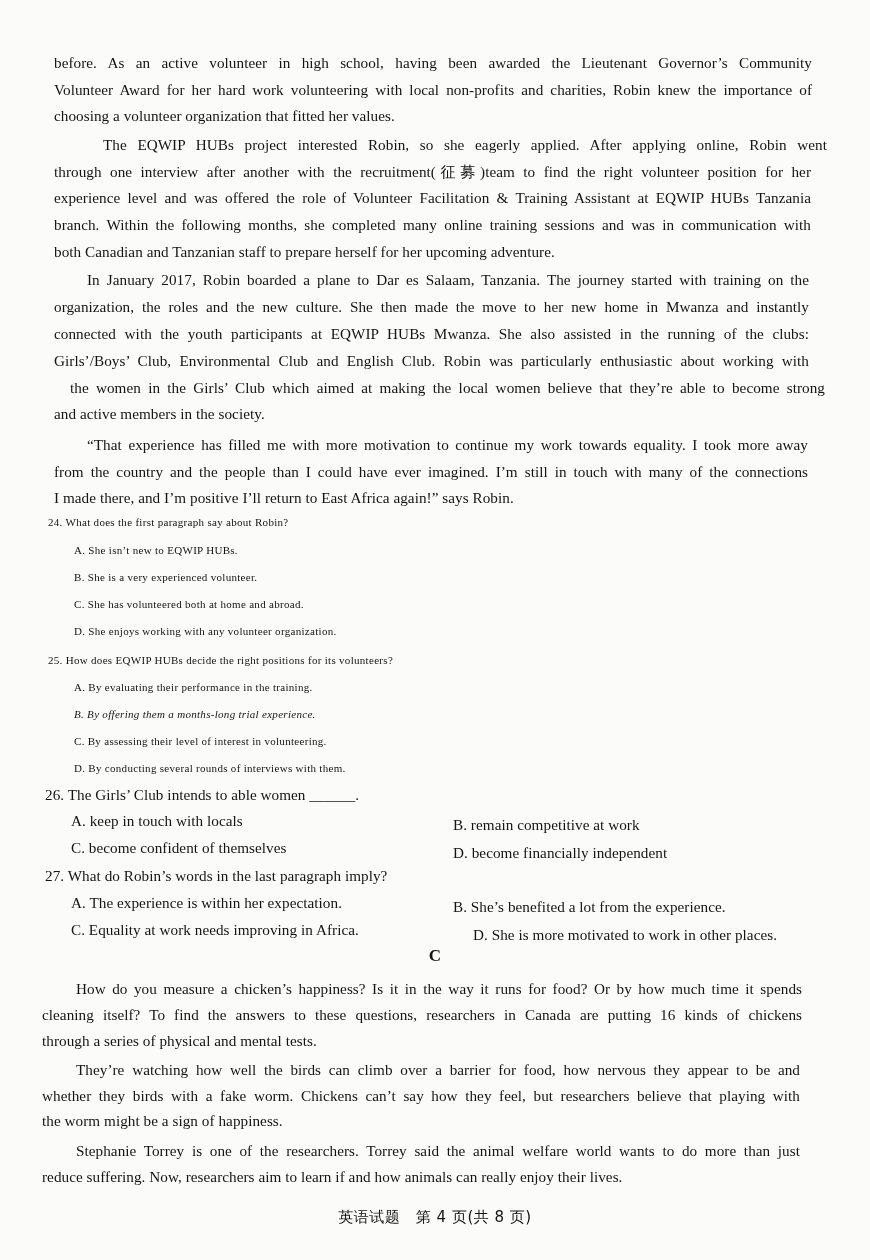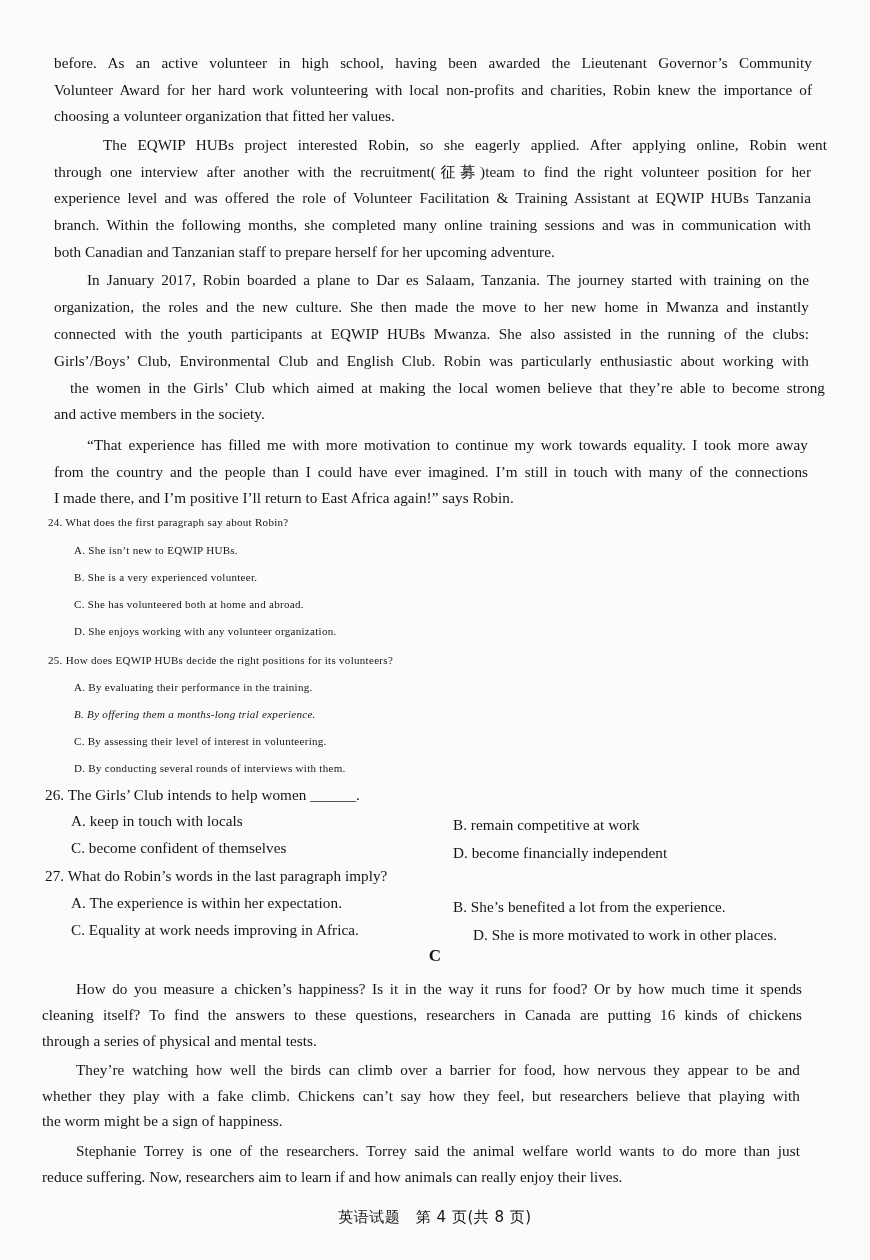--- a/index.html
+++ b/index.html
@@ -71,21 +71,21 @@
       <span>25.</span>
       <span>How does EQWIP HUBs decide the right positions for its volunteers?</span>
     </div>
     <div class="line q-text" style="left:74px; top:677px;">A. By evaluating their performance in the training.</div>
     <div class="line q-text" style="left:74px; top:704px;font-style:italic;">B. By offering them a months-long trial experience.</div>
     <div class="line q-text" style="left:74px; top:731px;">C. By assessing their level of interest in volunteering.</div>
     <div class="line q-text" style="left:74px; top:758px;">D. By conducting several rounds of interviews with them.</div>
 
     <div class="line para-text" style="left:45px; top:785px;">
       <span>26.</span>
-      <span>The Girls’ Club intends to help women ______.</span>
+      <span>The Girls’ Club intends to able women ______.</span>
     </div>
     <div class="line para-text" style="left:71px; top:811px;">A. keep in touch with locals</div>
     <div class="line para-text" style="left:453px; top:815px;text-align:right;">B. remain competitive at work</div>
     <div class="line para-text" style="left:71px; top:838px;">C. become confident of themselves</div>
     <div class="line para-text" style="left:453px; top:843px;">D. become financially independent</div>
 
     <div class="line para-text" style="left:45px; top:866px;">
       <span>27.</span>
       <span>What do Robin’s words in the last paragraph imply?</span>
     </div>
@@ -96,21 +96,21 @@
   </div>
 
   <div class="section-heading">C</div>
 
   <div>
     <div class="line para-text justify" style="left:76px; top:979px; width:726px;">How do you measure a chicken’s happiness? Is it in the way it runs for food? Or by how much time it spends</div>
     <div class="line para-text justify" style="left:42px; top:1005px; width:760px;">cleaning itself? To find the answers to these questions, researchers in Canada are putting 16 kinds of chickens</div>
     <div class="line para-text" style="left:42px; top:1031px;">through a series of physical and mental tests.</div>
 
     <div class="line para-text justify" style="left:76px; top:1060px; width:724px;">They’re watching how well the birds can climb over a barrier for food, how nervous they appear to be and</div>
-    <div class="line para-text justify" style="left:42px; top:1086px; width:758px;">whether they play with a fake climb. Chickens can’t say how they feel, but researchers believe that playing with</div>
+    <div class="line para-text justify" style="left:42px; top:1086px; width:758px;">whether they birds with a fake worm. Chickens can’t say how they feel, but researchers believe that playing with</div>
     <div class="line para-text" style="left:42px; top:1111px;">the worm might be a sign of happiness.</div>
 
     <div class="line para-text justify" style="left:76px; top:1141px; width:724px;">Stephanie Torrey is one of the researchers. Torrey said the animal welfare world wants to do more than just</div>
     <div class="line para-text" style="left:42px; top:1167px;">reduce suffering. Now, researchers aim to learn if and how animals can really enjoy their lives.</div>
   </div>
 
   <div class="footer">英语试题　第 4 页(共 8 页)</div>
 </div>
 
 </body></html>

